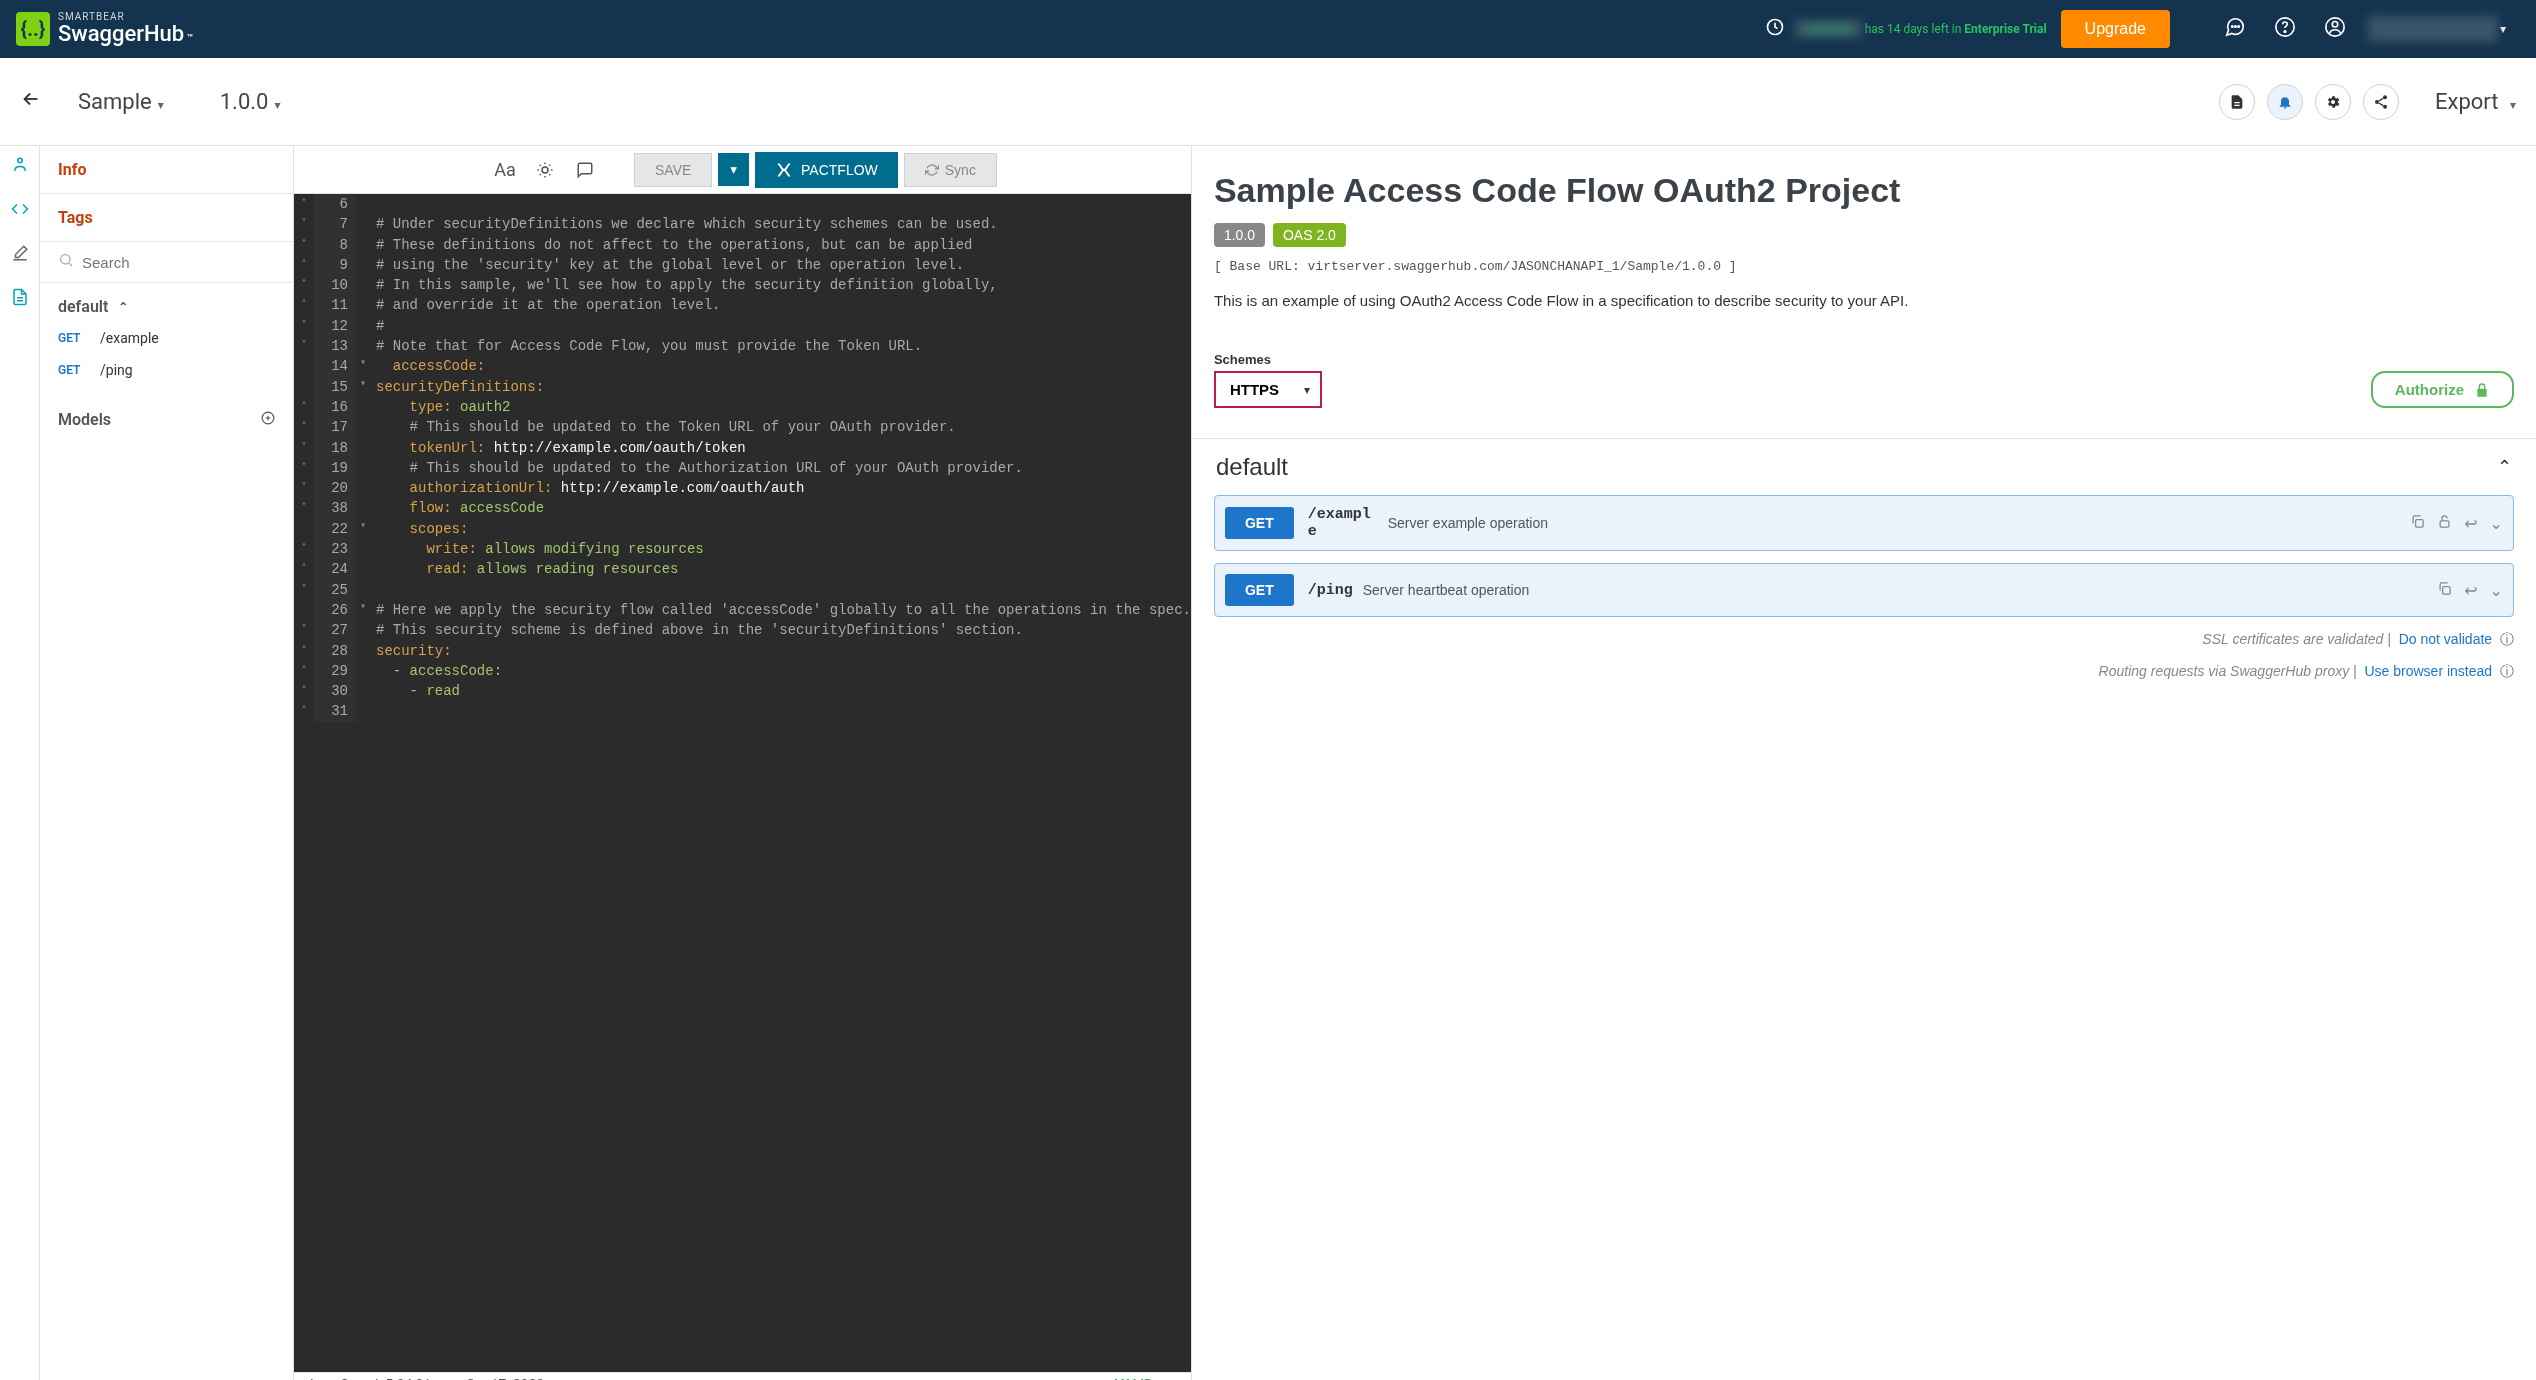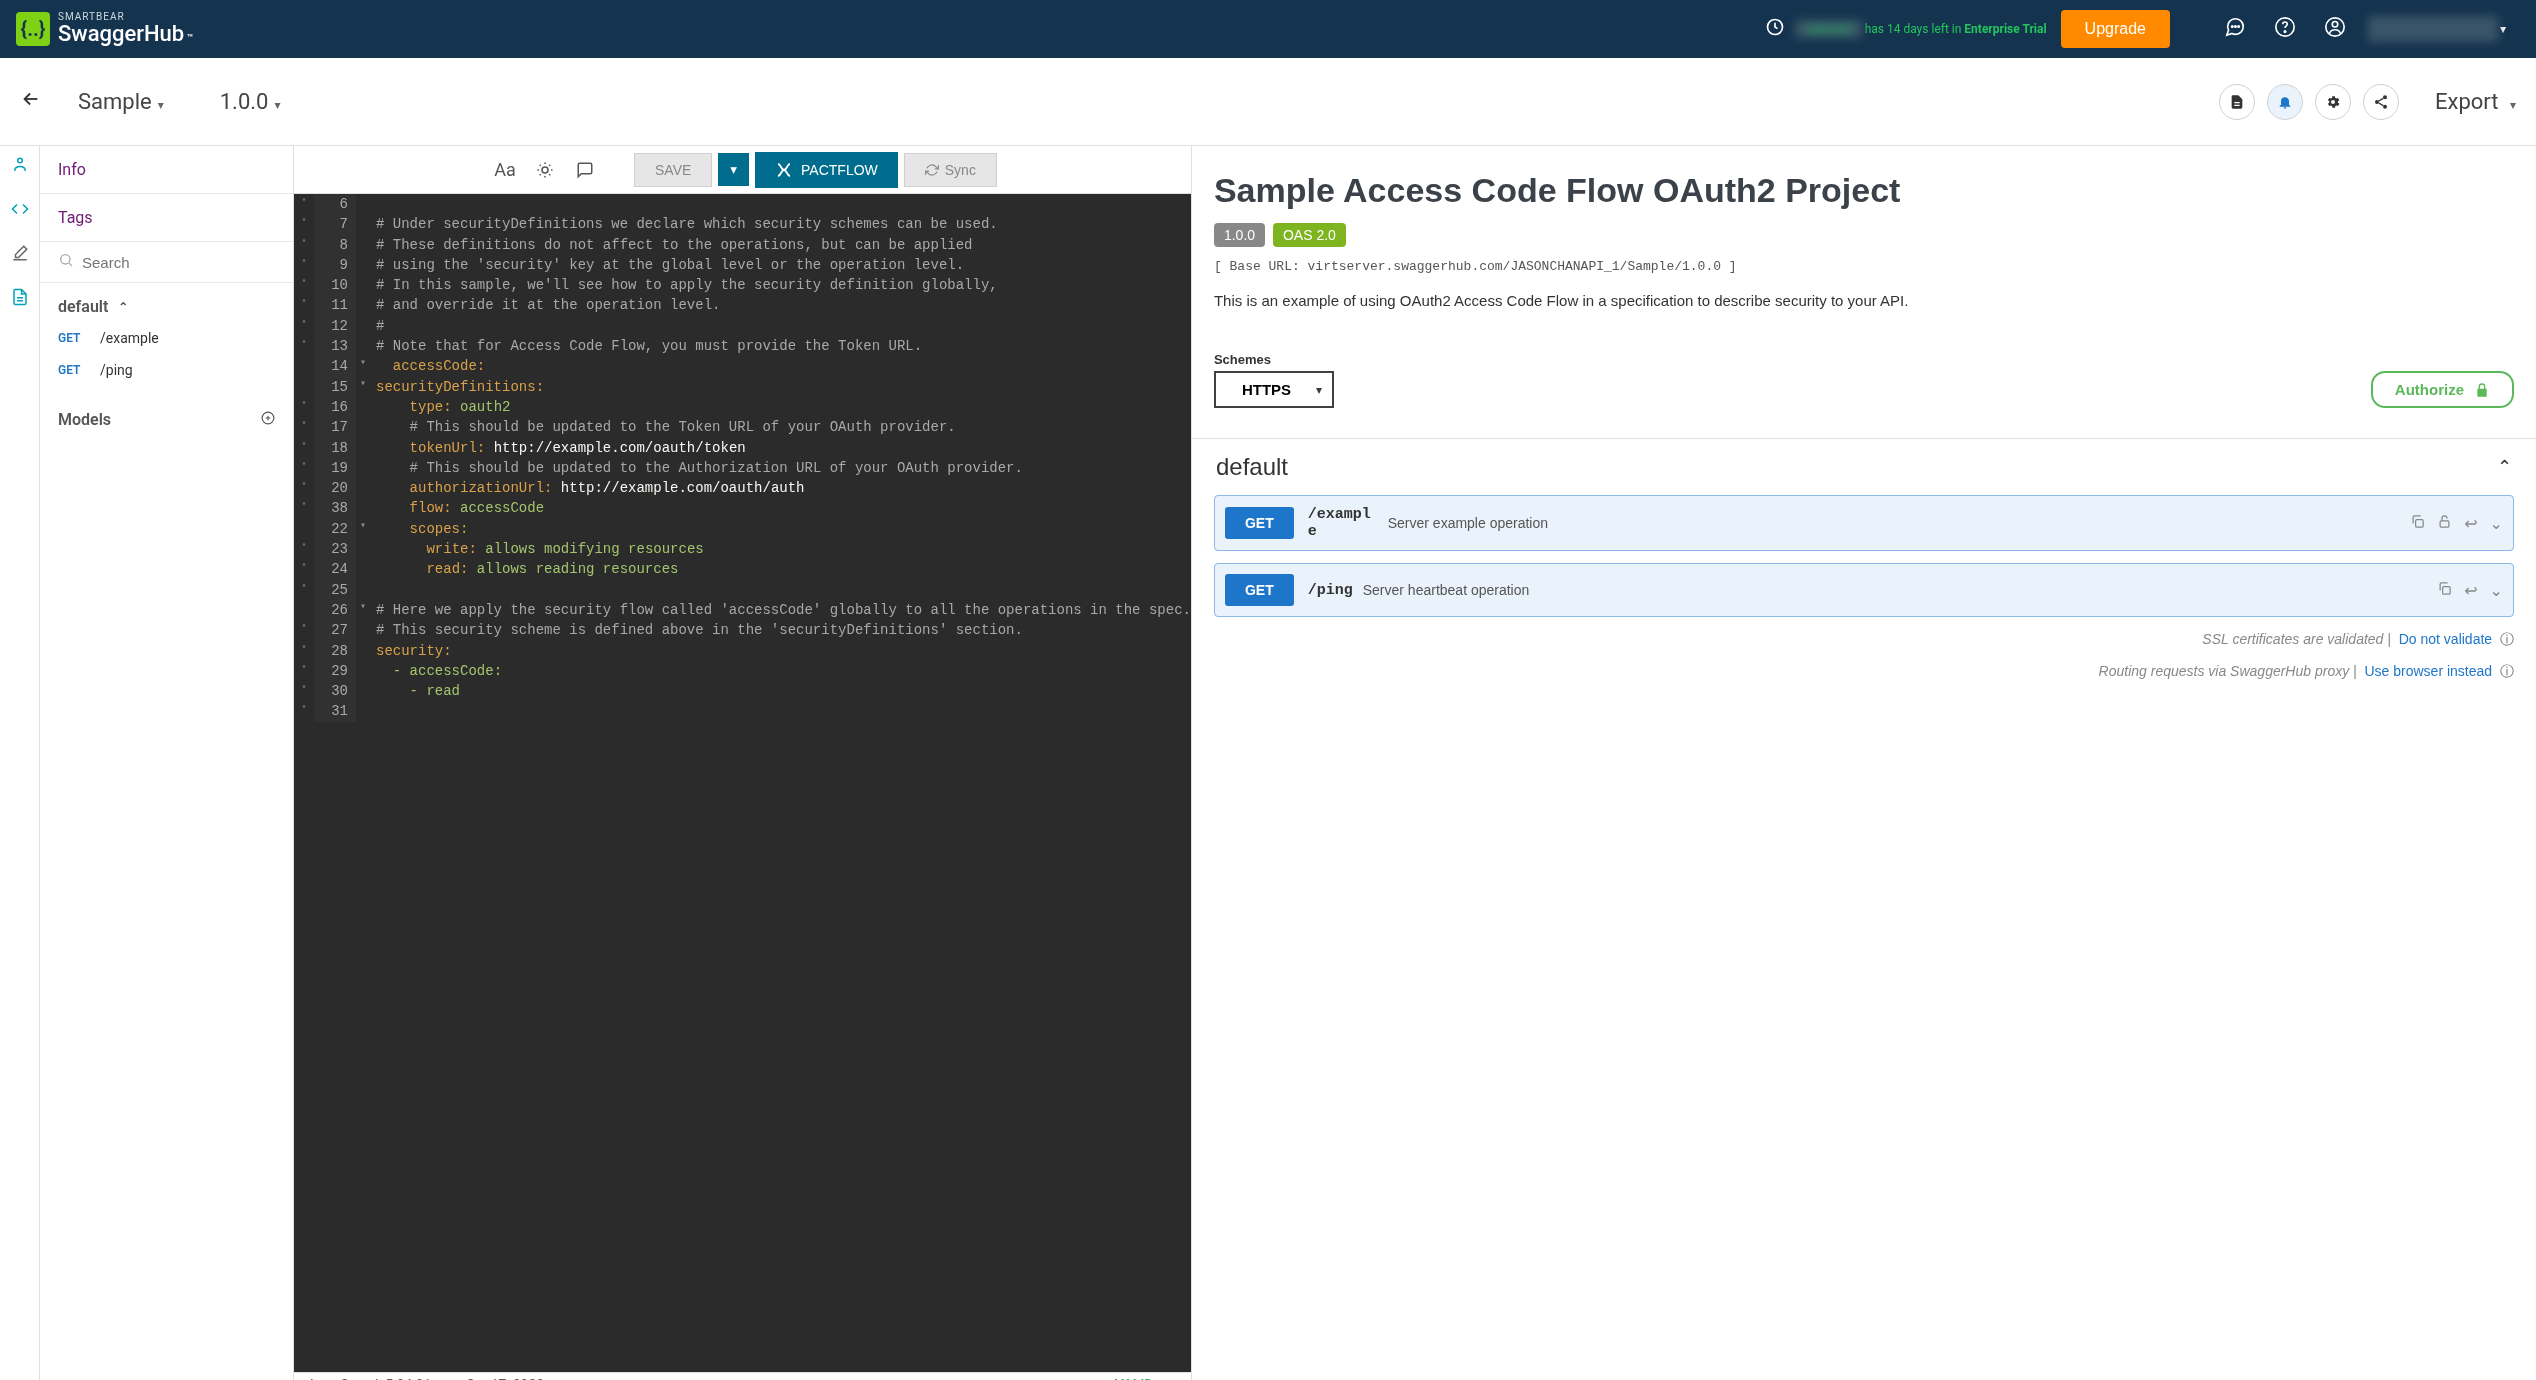--- a/index.html
+++ b/index.html
@@ -32,21 +32,21 @@
 .sh-notif { color: #1d76c9; }
 .export-btn { font-size: 22px; color: #444; margin-left: 30px; cursor: pointer; }
 
 
 .main { display: flex; height: calc(100vh - 130px); }
 .left-rail { width: 40px; border-right: 1px solid #e0e0e0; display: flex; flex-direction: column; align-items: center; padding-top: 10px; gap: 22px; }
 .rail-icon { font-size: 18px; cursor: pointer; color: #666; }
 .rail-icon.active { color: #00a3b5; }
 
 .sidebar { width: 254px; border-right: 1px solid #e0e0e0; display: flex; flex-direction: column; }
-.sb-section { padding: 14px 18px; border-bottom: 1px solid #e8e8e8; font-size: 16px; font-weight: 400; color: #701a75; cursor: pointer; }
+.sb-section { padding: 14px 18px; border-bottom: 1px solid #e8e8e8; font-size: 16px; font-weight: 700; color: #c2410c; cursor: pointer; }
 .sb-search { padding: 10px 18px; border-bottom: 1px solid #e8e8e8; display: flex; align-items: center; }
 .sb-search input { border: none; outline: none; font-size: 15px; flex: 1; margin-left: 8px; color: #333; }
 .sb-search-icon { color: #aaa; font-size: 16px; }
 .sb-group { padding: 14px 18px 6px; font-size: 16px; font-weight: 600; color: #555; display: flex; align-items: center; }
 .sb-group-caret { margin-left: 10px; font-size: 12px; }
 .sb-endpoint { padding: 8px 18px; display: flex; align-items: center; font-size: 14px; cursor: pointer; }
 .sb-method { color: #1d76c9; font-weight: 600; font-size: 12px; width: 42px; }
 .sb-path { color: #333; }
 .sb-models { padding: 14px 18px; font-size: 16px; font-weight: 600; color: #555; display: flex; align-items: center; justify-content: space-between; cursor: pointer; margin-top: 10px; }
 
@@ -81,21 +81,21 @@
 
 
 .docs-col { flex: 1; overflow-y: auto; padding: 24px 22px; color: #3b3b3b; font-family: Arial, sans-serif; }
 .docs-title { font-size: 34px; font-weight: 600; color: #3b4249; margin-bottom: 12px; line-height: 1.2; }
 .badge-ver { display: inline-block; background: #888; color: #fff; padding: 4px 10px; border-radius: 4px; font-size: 14px; }
 .badge-oas { display: inline-block; background: #7fb421; color: #fff; padding: 4px 10px; border-radius: 4px; font-size: 14px; margin-left: 4px; }
 .base-url { font-family: 'Courier New', monospace; font-size: 13px; color: #555; margin-top: 12px; }
 .docs-desc { margin-top: 16px; font-size: 15px; color: #333; line-height: 1.5; }
 .schemes-row { display: flex; align-items: flex-end; margin-top: 40px; justify-content: space-between; gap: 32px; }
 .schemes-label { font-size: 13px; font-weight: 700; color: #333; margin-bottom: 4px; }
-.schemes-select { border: 2px solid #404040; padding: 8px 40px 8px 26px; font-size: 15px; font-weight: 600; appearance: none; background: #fff; position: relative; }
+.schemes-select { border: 2px solid #be185d; padding: 8px 40px 8px 14px; font-size: 15px; font-weight: 600; appearance: none; background: #fff; position: relative; }
 .schemes-wrap { position: relative; display: inline-block; }
 .schemes-caret { position: absolute; right: 12px; top: 12px; pointer-events: none; font-size: 12px; }
 .btn-authorize { border: 2px solid #5bb85b; color: #5bb85b; background: #fff; padding: 8px 22px; font-size: 15px; font-weight: 600; border-radius: 14px; cursor: pointer; display: flex; align-items: center; gap: 10px; }
 .divider-line { border-top: 1px solid #e0e0e0; margin: 30px -22px 0; }
 .tag-header { display: flex; align-items: center; justify-content: space-between; padding: 14px 2px; cursor: pointer; }
 .tag-name { font-size: 24px; color: #333; }
 .tag-caret { font-size: 18px; color: #333; }
 .op-box { border: 1px solid #8bb8e8; background: #eaf3fb; border-radius: 4px; margin-bottom: 12px; padding: 10px; display: flex; align-items: center; }
 .op-method { background: #1d76c9; color: #fff; font-weight: 700; padding: 8px 20px; border-radius: 3px; font-size: 14px; margin-right: 14px; }
 .op-path { font-family: 'Courier New', monospace; font-weight: 700; font-size: 15px; color: #333; width: 70px; word-break: break-all; }

